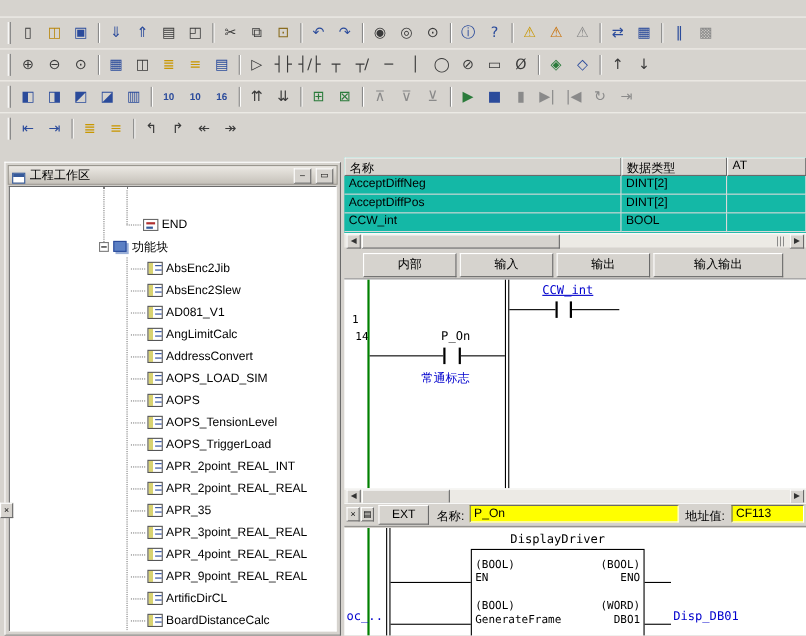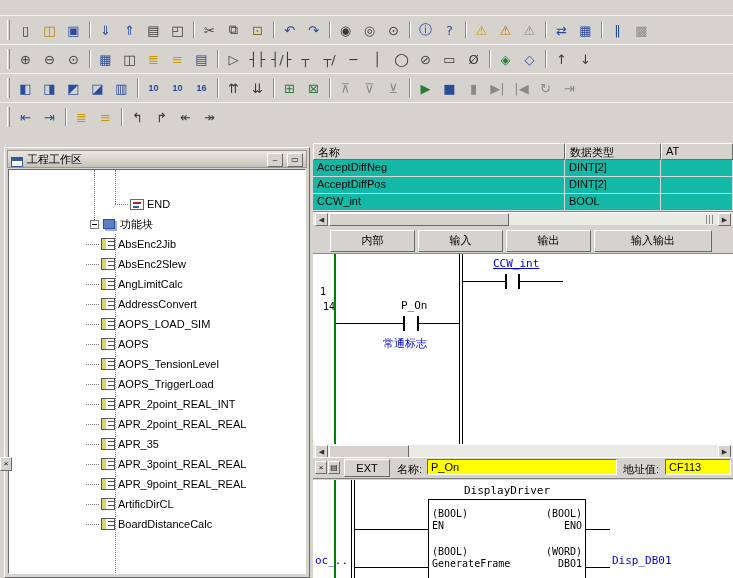--- a/index.html
+++ b/index.html
@@ -31,21 +31,21 @@
   .panel-btn{width:16px;height:14px;flex:none;background:#d6d3ce;text-align:center;line-height:12px;font-size:8px;
         border:1px solid;border-color:#fff #6a6a6a #6a6a6a #fff}
   .tree{position:absolute;left:3px;top:21px;right:3px;bottom:3px;background:#fff;overflow:hidden;
         border:1px solid;border-color:#6a6a6a #fff #fff #6a6a6a;padding-top:24px}
   .vline{position:absolute;width:0;border-left:1px dotted #7b7b7b}
   .tree-row{display:flex;align-items:center;height:20px;white-space:nowrap;cursor:default}
   .connector{width:13px;border-top:1px dotted #7b7b7b;margin-right:2px;flex:none}
   .tree-label{margin-left:3px}
   .end-row{padding-left:106px}
   .folder-row{padding-left:81px}
-  .item-row{padding-left:77px}
+  .item-row{padding-left:110px}
   .expander{width:9px;height:9px;border:1px solid #7b7b7b;background:#fff;position:relative;flex:none;margin-right:4px}
   .expander::before{content:"";position:absolute;left:1px;right:1px;top:3px;border-top:1px solid #000}
   .end-icon{width:14px;height:11px;border:1px solid #6a6a6a;background:#fff;position:relative;flex:none}
   .end-icon::before{content:"";position:absolute;left:2px;top:2px;width:8px;border-top:2px solid #b03030}
   .end-icon::after{content:"";position:absolute;left:2px;top:6px;width:6px;border-top:2px solid #365a9b}
   .folder-icon{width:12px;height:10px;background:#5b7fc4;border:1px solid #2b4b9b;box-shadow:2px 2px 0 #9bb0d8;flex:none;margin-right:2px}
   .fb-icon{width:14px;height:12px;border:1px solid #555;position:relative;flex:none;
         background:linear-gradient(90deg,#d9d371 0 4px,#fff 4px)}
   .fb-icon::before{content:"";position:absolute;left:6px;top:2px;width:6px;border-top:1px solid #2b4b9b}
   .fb-icon::after{content:"";position:absolute;left:6px;top:6px;width:6px;border-top:1px solid #2b4b9b}
@@ -340,20 +340,25 @@
             <span class="fb-icon"></span>
             <span class="tree-label">AbsEnc2Jib</span>
           </div>
 
           <div class="tree-row item-row">
             <span class="connector"></span>
             <span class="fb-icon"></span>
             <span class="tree-label">AbsEnc2Slew</span>
           </div>
 
+          <div class="tree-row item-row">
+            <span class="connector"></span>
+            <span class="fb-icon"></span>
+            <span class="tree-label">AD081_V1</span>
+          </div>
 
           <div class="tree-row item-row">
             <span class="connector"></span>
             <span class="fb-icon"></span>
             <span class="tree-label">AngLimitCalc</span>
           </div>
 
           <div class="tree-row item-row">
             <span class="connector"></span>
             <span class="fb-icon"></span>
@@ -401,20 +406,25 @@
             <span class="fb-icon"></span>
             <span class="tree-label">APR_35</span>
           </div>
 
           <div class="tree-row item-row">
             <span class="connector"></span>
             <span class="fb-icon"></span>
             <span class="tree-label">APR_3point_REAL_REAL</span>
           </div>
 
+          <div class="tree-row item-row">
+            <span class="connector"></span>
+            <span class="fb-icon"></span>
+            <span class="tree-label">APR_4point_REAL_REAL</span>
+          </div>
 
           <div class="tree-row item-row">
             <span class="connector"></span>
             <span class="fb-icon"></span>
             <span class="tree-label">APR_9point_REAL_REAL</span>
           </div>
 
           <div class="tree-row item-row">
             <span class="connector"></span>
             <span class="fb-icon"></span>

